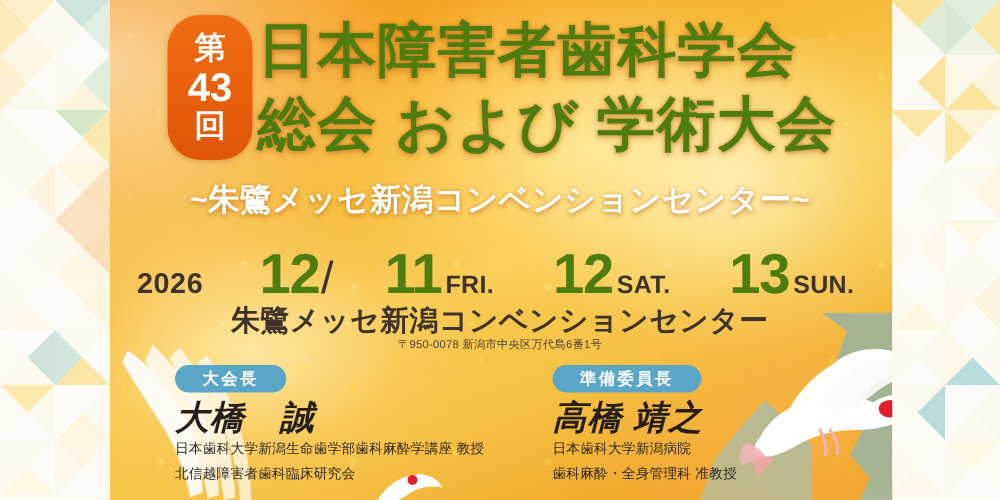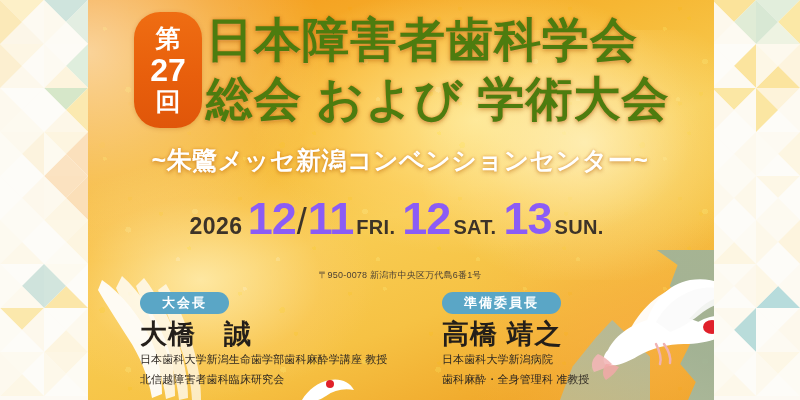--- a/index.html
+++ b/index.html
@@ -107,21 +107,21 @@
     letter-spacing:.5px;
   }
 
   
   .date-row{
     position:absolute;left:0;right:0;top:196px;
     display:flex;align-items:baseline;justify-content:center;
     white-space:nowrap;
   }
   .d-year{font-size:23px;font-weight:700;color:#3d3328;letter-spacing:.5px;margin-right:5px;}
-  .d-big{font-size:45px;font-weight:700;color:#8b5cf6;line-height:1;letter-spacing:-1px;}
+  .d-big{font-size:45px;font-weight:700;color:#4d7c0f;line-height:1;letter-spacing:-1px;margin-left:40px;}
   .d-slash{font-size:36px;font-weight:400;color:#3d3328;margin:0 1px;}
   .d-dow{font-size:20px;font-weight:700;color:#3d3328;margin:0 7px 0 3px;letter-spacing:.3px;}
 
   
   .venue{
     position:absolute;left:0;right:0;top:244px;text-align:center;
     color:#3d3328;font-size:23px;font-weight:700;letter-spacing:.5px;line-height:1.1;
   }
   .venue-addr{
     position:absolute;left:0;right:0;top:269px;text-align:center;
@@ -132,21 +132,21 @@
   .people{position:absolute;left:88px;right:86px;top:288px;height:112px;display:flex;}
   .person{flex:1;position:relative;padding-top:4px;}
   .person.left-p{padding-left:52px;}
   .person.right-p{padding-left:30px;}
   .role-pill{
     display:inline-block;background:#5aa6c6;color:#fff;
     font-size:13px;font-weight:700;letter-spacing:2px;
     padding:4px 22px 5px;border-radius:12px;line-height:1;
   }
   .person-name{
-    margin-top:6px;color:#241f1a;font-size:27px;font-weight:700;line-height:1.05;letter-spacing:1px;
+    margin-top:6px;color:#241f1a;font-size:27px;font-weight:700;line-height:1.05;letter-spacing:1px;font-style:italic;
   }
   .person-aff{margin-top:4px;color:#2e2822;font-size:11px;line-height:1.45;letter-spacing:.1px;}
 
   
   .crane-right{position:absolute;left:590px;top:278px;width:170px;height:120px;}
   .wing-left{position:absolute;left:96px;top:276px;width:120px;height:124px;}
   .bottom-bird{position:absolute;left:300px;bottom:-4px;width:54px;height:34px;}
 </style>
 </head>
 <body>
@@ -416,21 +416,21 @@
     <div class="cell" style="left:42px;top:352px;">
       <i class="t" style="color:#fdf7e6"></i>
         <i class="r" style="color:#fdfbf4"></i>
         <i class="b" style="color:#fdfcf8"></i>
         <i class="l" style="color:#fdf9ee"></i>
     </div>
   </div>
 
   <div class="num-badge">
     <span class="nb-1">第</span>
-    <span class="nb-2">27</span>
+    <span class="nb-2">43</span>
     <span class="nb-3">回</span>
   </div>
 
   <div class="title-wrap">
     <div class="title-line title-1">日本障害者歯科学会</div>
     <div class="title-line title-2">総会 および 学術大会</div>
   </div>
 
   <div class="subtitle">~朱鷺メッセ新潟コンベンションセンター~</div>
 
@@ -439,20 +439,21 @@
     <span class="d-big">12</span>
     <span class="d-slash">/</span>
     <span class="d-big">11</span>
     <span class="d-dow">FRI.</span>
     <span class="d-big">12</span>
     <span class="d-dow">SAT.</span>
     <span class="d-big">13</span>
     <span class="d-dow">SUN.</span>
   </div>
 
+  <div class="venue">朱鷺メッセ新潟コンベンションセンター</div>
   <div class="venue-addr">〒950-0078 新潟市中央区万代島6番1号</div>
 
   <div class="people">
     <div class="person left-p">
       <div class="role-pill">大会長</div>
       <div class="person-name">大橋　誠</div>
       <div class="person-aff">日本歯科大学新潟生命歯学部歯科麻酔学講座 教授</div>
       <div class="person-aff">北信越障害者歯科臨床研究会</div>
     </div>
     <div class="person right-p">

